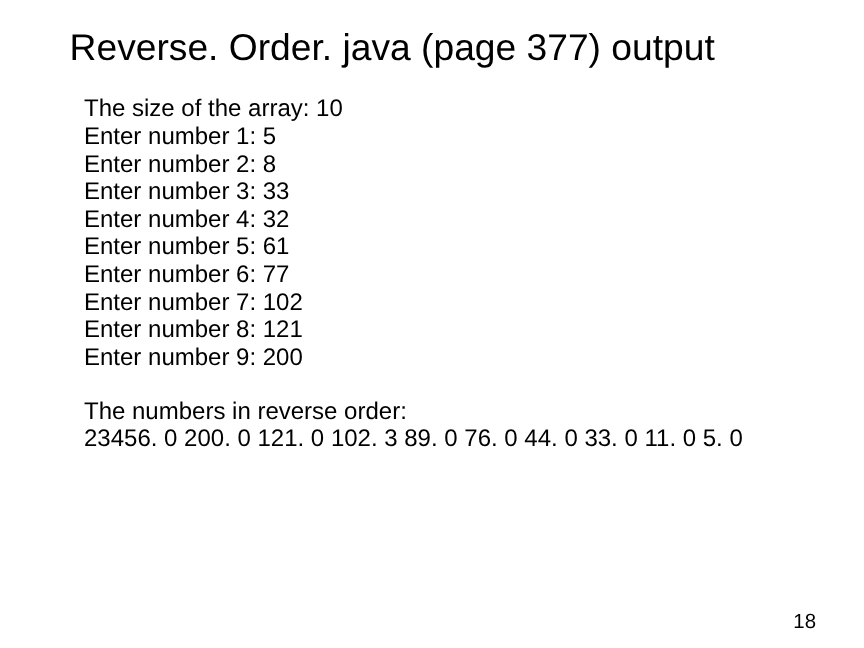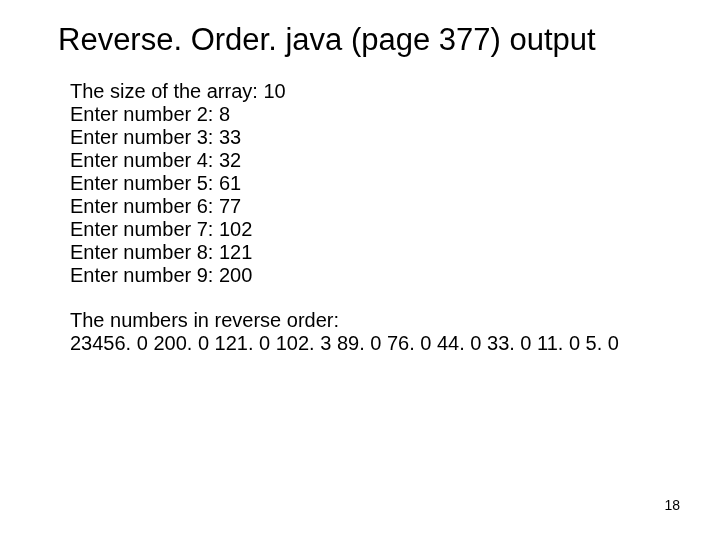--- a/index.html
+++ b/index.html
@@ -41,34 +41,35 @@
     height: 22px;
   }
   .reverse-label {
     margin-top: 0;
   }
   .reverse-numbers {
     white-space: normal;
   }
   .page-number {
     position: absolute;
-    bottom: 27px;
+    bottom: 12px;
     right: 40px;
-    font-size: 14px;
+    font-size: 17px;
   }
 </style>
 </head>
 <body>
 
 <div class="slide">
 
   <div class="title">Reverse. Order. java (page 377) output</div>
 
   <div class="body">
     <span class="line">The size of the array: 10</span>
+    <span class="line">Enter number 1: 5</span>
     <span class="line">Enter number 2: 8</span>
     <span class="line">Enter number 3: 33</span>
     <span class="line">Enter number 4: 32</span>
     <span class="line">Enter number 5: 61</span>
     <span class="line">Enter number 6: 77</span>
     <span class="line">Enter number 7: 102</span>
     <span class="line">Enter number 8: 121</span>
     <span class="line">Enter number 9: 200</span>
 
     <div class="spacer"></div>

